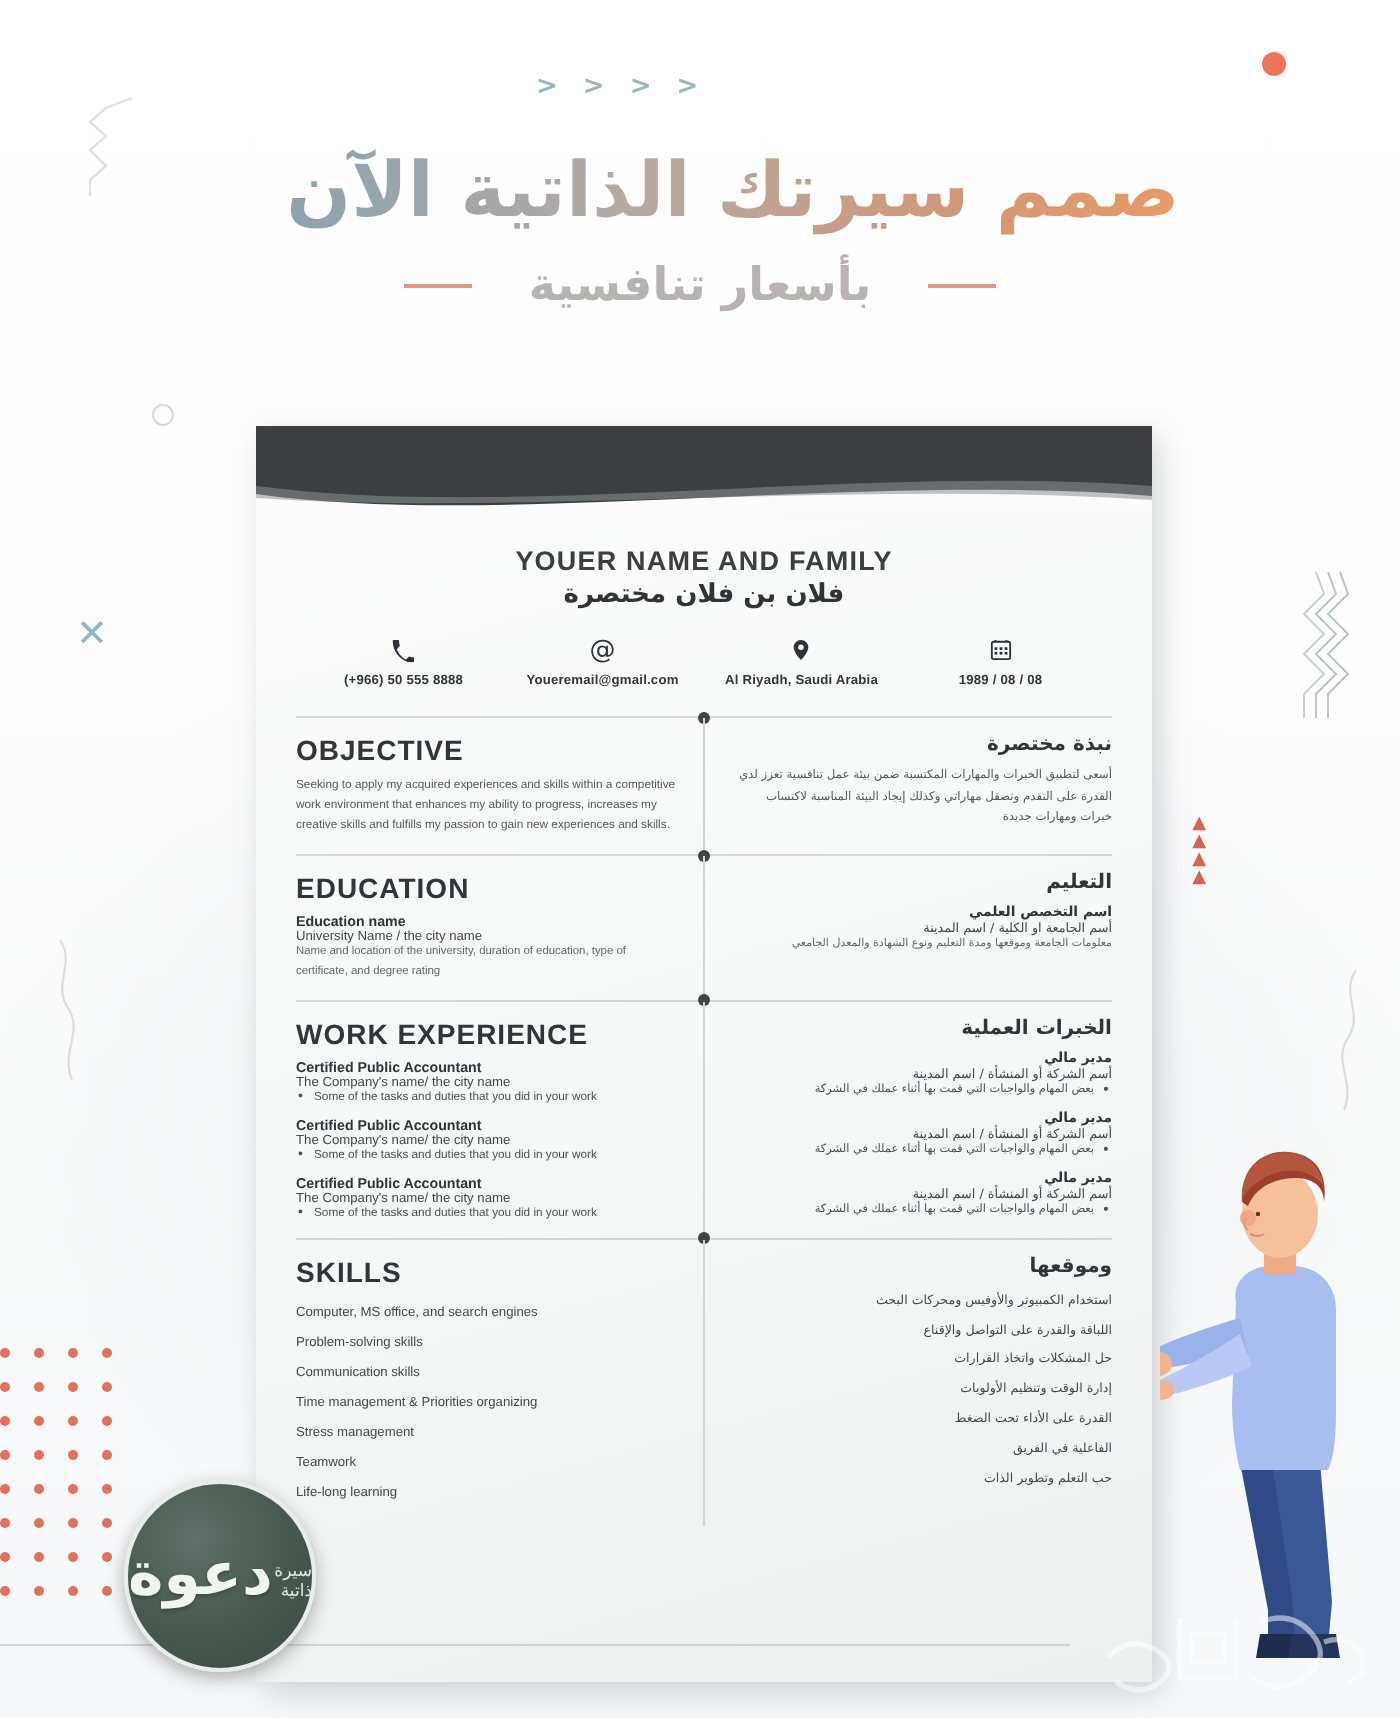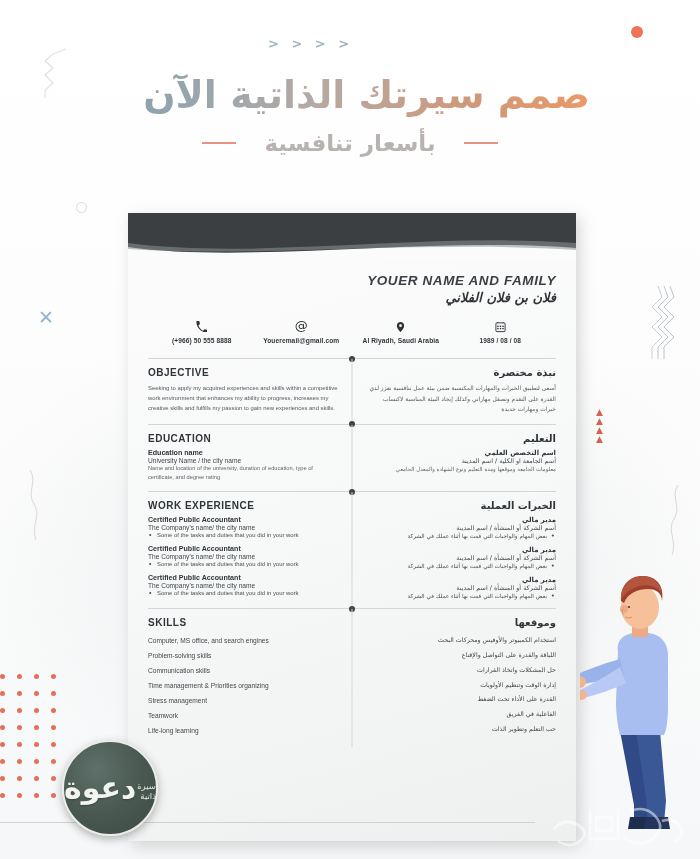--- a/index.html
+++ b/index.html
@@ -155,21 +155,21 @@
   .card-topband svg { position: absolute; bottom: -1px; left: 0; width: 100%; height: 26px; display:block;}
 
   .card-body {
     padding: 0 20px;
     position: relative;
     background: linear-gradient(165deg, #fbfbfc 0%, #f7f8f8 45%, #eef0f0 100%);
     height: calc(100% - 46px);
   }
 
   
-  .name-block { text-align: right; padding-top: 14px; font-style: italic; }
+  .name-block { text-align: center; padding-top: 14px; }
   .name-en {
     font-size: 13.5px; font-weight: 700; letter-spacing: 0.6px;
     color: #3a3f43;
   }
   .name-ar {
     font-size: 13px; font-weight: 700; color: #2f3438;
     direction: rtl; margin-top: 2px;
     font-family: "DejaVu Sans", sans-serif;
   }
 
@@ -219,21 +219,21 @@
     content: "";
     position: absolute;
     left: 50%; top: 0; bottom: 0;
     width: 1px; background: #d3d6d8;
     transform: translateX(-50%);
   }
   .col-en { width: 50%; padding-right: 14px; }
   .col-ar { width: 50%; padding-left: 14px; direction: rtl; text-align: right; }
 
   .sec-title-en {
-    font-size: 10px; font-weight: 700; letter-spacing: 0.5px;
+    font-size: 14px; font-weight: 700; letter-spacing: 0.5px;
     color: #303539; margin-bottom: 5px;
   }
   .sec-title-ar {
     font-size: 10px; font-weight: 700; color: #303539;
     margin-bottom: 5px;
     font-family: "DejaVu Sans", sans-serif;
   }
 
   .body-en { font-size: 5.9px; line-height: 1.72; color: #55595d; }
   .body-ar {
@@ -398,21 +398,21 @@
     <svg viewBox="0 0 448 26" preserveAspectRatio="none">
       <path d="M0,13 C120,30 300,2 448,14 L448,26 L0,26 Z" fill="#fbfbfb"></path>
       <path d="M0,9 C130,26 300,-2 448,9 L448,16 C300,6 130,24 0,15 Z" fill="#8c9196" opacity="0.55"></path>
     </svg>
   </div>
 
   <div class="card-body">
 
     <div class="name-block">
       <div class="name-en">YOUER NAME AND FAMILY</div>
-      <div class="name-ar">فلان بن فلان الفلاني</div>
+      <div class="name-ar">فلان بن فلان مختصرة</div>
     </div>
 
     <div class="contact-row">
       <div class="contact-item">
         <span class="contact-icon">
           <svg width="11" height="11" viewBox="0 0 24 24" fill="#2e3236">
               <path d="M6.6 10.8c1.9 3.7 4.9 6.7 8.6 8.6l2.9-2.9c.4-.4.9-.5 1.3-.3 1.4.5 3 .7 4.6.7.7 0 1.2.5 1.2 1.2V22c0 .7-.5 1.2-1.2 1.2C11.6 23.2 .8 12.4.8 -.8.8-1.5 1.3-2 2-2h4.5c.7 0 1.2.5 1.2 1.2 0 1.6.3 3.2.7 4.6.1.4 0 .9-.3 1.3l-2.9 2.9z" transform="translate(0,2)"></path>
             </svg>
         </span>
         <div class="contact-text">(+966) 50 555 8888</div>

